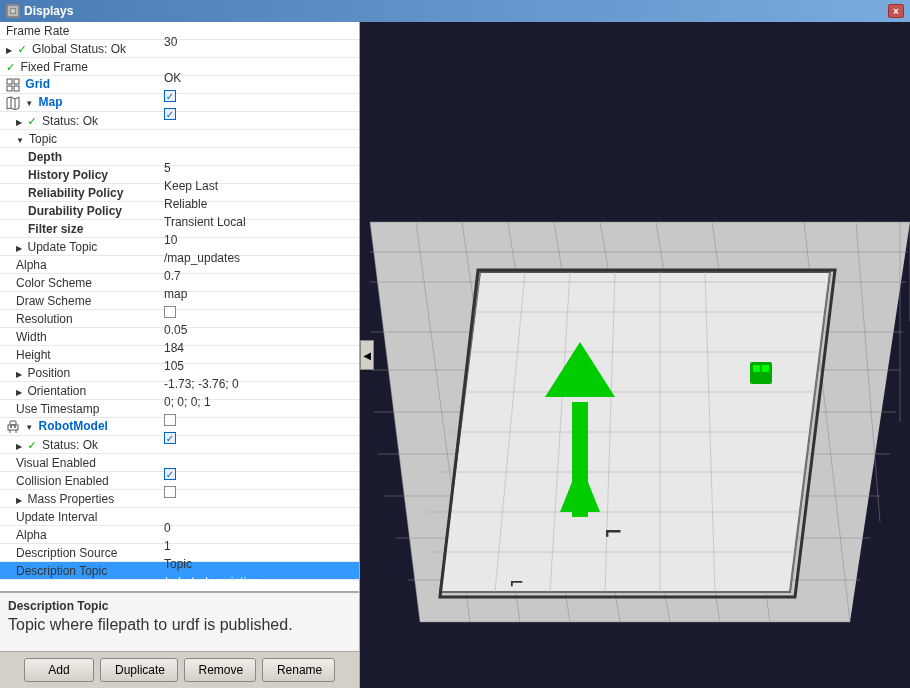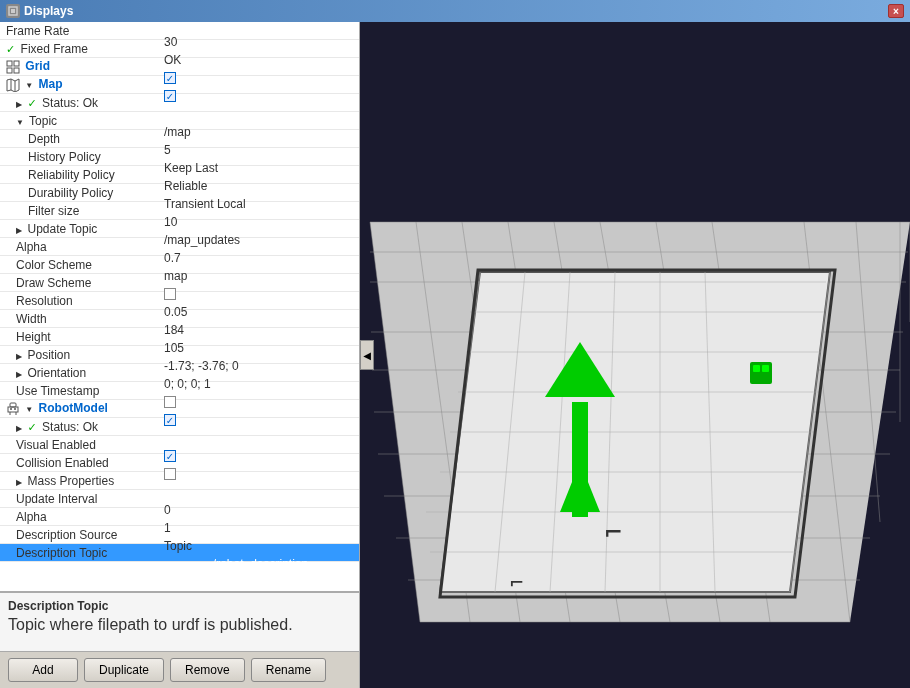--- a/index.html
+++ b/index.html
@@ -87,41 +87,40 @@
       height: 18px;
       border-bottom: 1px solid #e8e8e8;
       padding: 0 2px;
     }
     .prop-row.selected {
       background: #3399ff;
       color: white;
     }
     .prop-row.selected .prop-value {
       color: white;
-      text-align: center;
     }
 
     .prop-label {
       flex: 0 0 160px;
       padding-left: 4px;
       color: #333;
       white-space: nowrap;
       overflow: hidden;
       font-size: 12px;
     }
     .prop-value {
       flex: 1;
       color: #333;
       font-size: 12px;
       padding-left: 2px;
       margin-top: 22px;
     }
 
     .indent-1 .prop-label { padding-left: 14px; }
-    .indent-2 .prop-label { padding-left: 26px; }
+    .indent-2 .prop-label { padding-left: 26px; font-weight: bold; }
 
     .expand-arrow {
       font-size: 8px;
       margin-right: 2px;
       cursor: pointer;
     }
 
     .blue-link {
       color: #0066cc;
       font-weight: bold;
@@ -170,21 +169,21 @@
     }
     .description-text {
       font-size: 16px;
       color: #333;
     }
 
     
     .bottom-bar {
       background: #d4d0c8;
       border-top: 1px solid #aaa;
-      padding: 6px 8px;
+      padding: 6px 24px;
       display: flex;
       gap: 6px;
       align-items: center;
       flex-shrink: 0;
     }
     .btn {
       background: linear-gradient(to bottom, #f0ede8, #d4d0c8);
       border: 1px solid #888;
       border-radius: 3px;
       padding: 4px 14px;
@@ -257,20 +256,28 @@
   <div class="left-panel">
     <div class="properties-area">
 
       <div class="prop-row">
         <div class="prop-label indent-0">
           <span>Frame Rate</span>
         </div>
         <div class="prop-value">30</div>
       </div>
 
+      <div class="prop-row">
+        <div class="prop-label">
+          <span class="expand-arrow">▶</span>
+          <span class="checkmark">✓</span>
+          <span>Global Status: Ok</span>
+        </div>
+        <div class="prop-value"></div>
+      </div>
 
       <div class="prop-row">
         <div class="prop-label">
           <span class="checkmark">✓</span>
           <span>Fixed Frame</span>
         </div>
         <div class="prop-value">OK</div>
       </div>
 
       <div class="prop-row">
@@ -310,21 +317,20 @@
           <span>Status: Ok</span>
         </div>
         <div class="prop-value"></div>
       </div>
 
       <div class="prop-row indent-1">
         <div class="prop-label">
           <span class="expand-arrow">▼</span>
           <span>Topic</span>
         </div>
-        <div class="prop-value">/map</div>
       </div>
 
       <div class="prop-row indent-2">
         <div class="prop-label">Depth</div>
         <div class="prop-value">5</div>
       </div>
 
       <div class="prop-row indent-2">
         <div class="prop-label">History Policy</div>
         <div class="prop-value">Keep Last</div>

